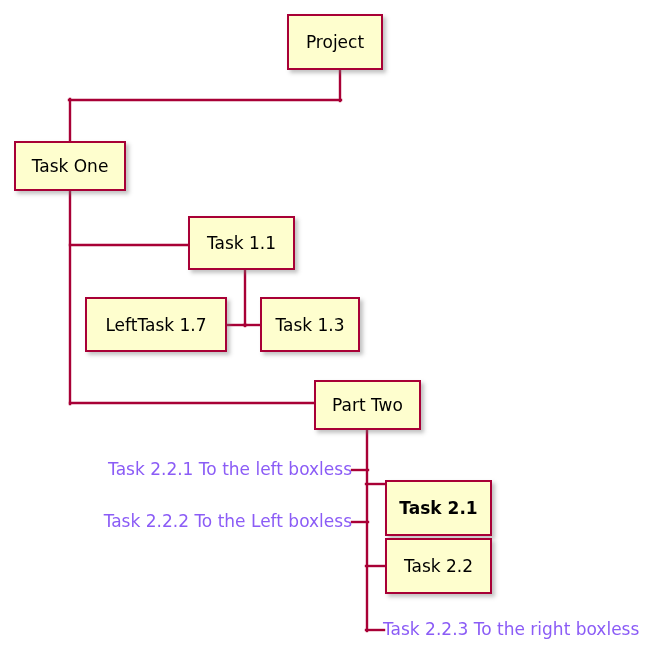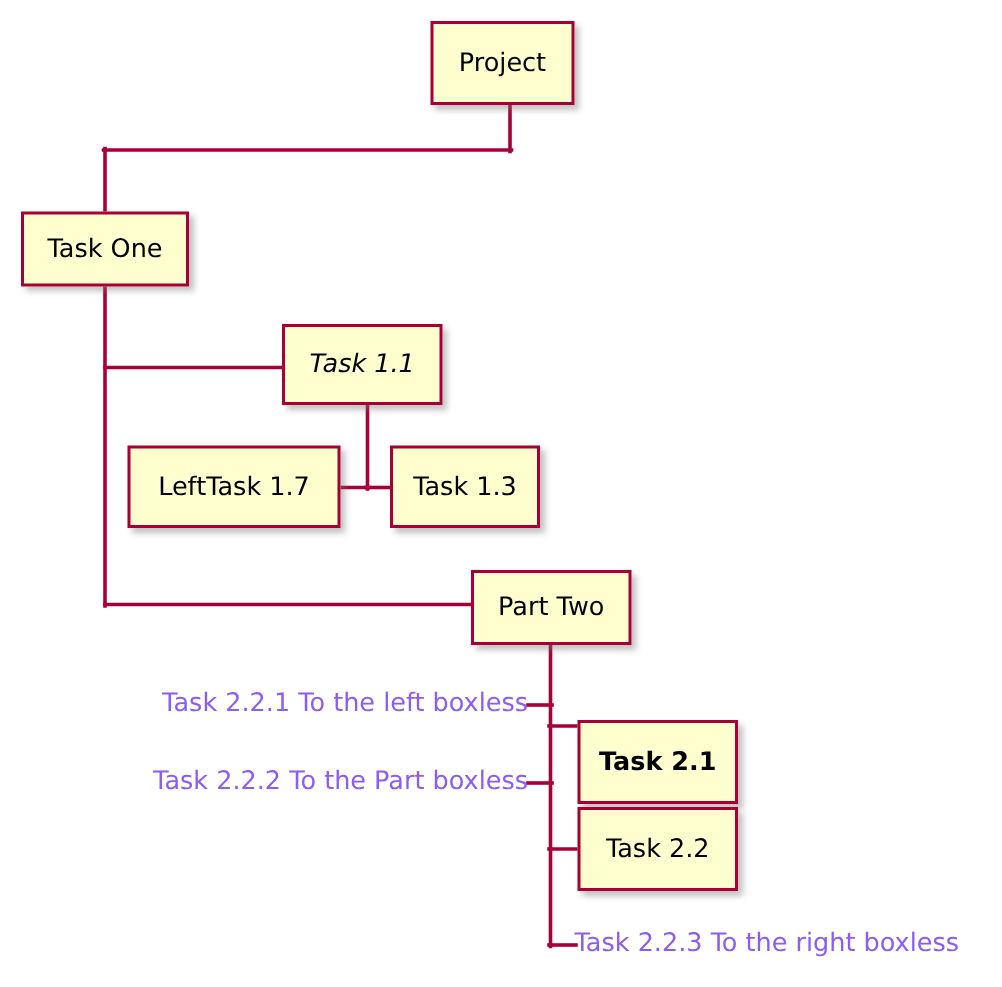--- a/index.html
+++ b/index.html
@@ -87,21 +87,21 @@
   </svg>
 
   <div class="node" style="left:287px; top:14px; width:96px; height:56px;">
     <span>Project</span>
   </div>
 
   <div class="node" style="left:14px; top:141px; width:112px; height:50px;">
     <span>Task One</span>
   </div>
 
-  <div class="node" style="left:188px; top:216px; width:107px; height:54px;font-style:italic;">
+  <div class="node" style="left:188px; top:216px; width:107px; height:54px;">
     <span>Task 1.1</span>
   </div>
 
   <div class="node" style="left:85px; top:297px; width:142px; height:55px;">
     <span>LeftTask 1.7</span>
   </div>
 
   <div class="node" style="left:260px; top:297px; width:100px; height:55px;">
     <span>Task 1.3</span>
   </div>
@@ -109,21 +109,21 @@
   <div class="node" style="left:314px; top:380px; width:107px; height:50px;">
     <span>Part Two</span>
   </div>
 
   <div class="boxless right-aligned" style="left:94px; top:461px; width:258px;">Task 2.2.1 To the left boxless</div>
 
   <div class="node" style="left:385px; top:480px; width:107px; height:56px;font-weight:bold;">
     <span>Task 2.1</span>
   </div>
 
-  <div class="boxless right-aligned" style="left:84px; top:513px; width:268px;">Task 2.2.2 To the Part boxless</div>
+  <div class="boxless right-aligned" style="left:84px; top:513px; width:268px;">Task 2.2.2 To the Left boxless</div>
 
   <div class="node" style="left:385px; top:538px; width:107px; height:56px;">
     <span>Task 2.2</span>
   </div>
 
   <div class="boxless left-aligned" style="left:383px; top:621px; width:272px;">Task 2.2.3 To the right boxless</div>
 
 </div>
 
 </body></html>

